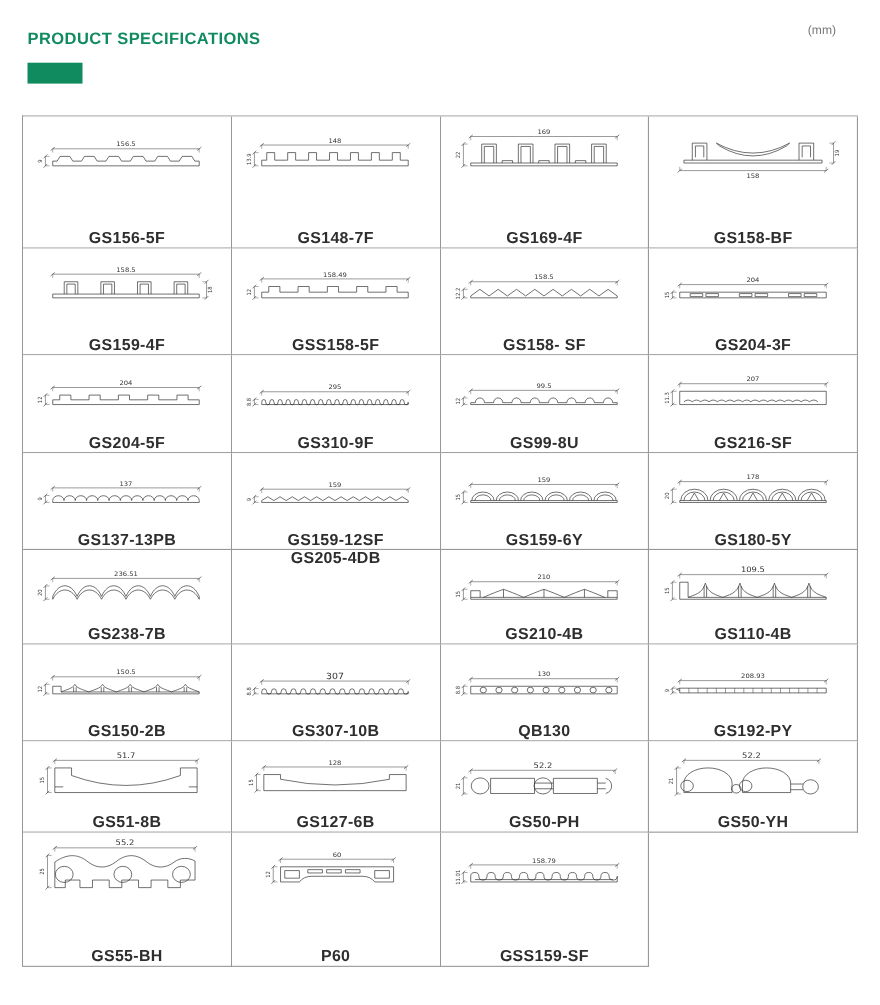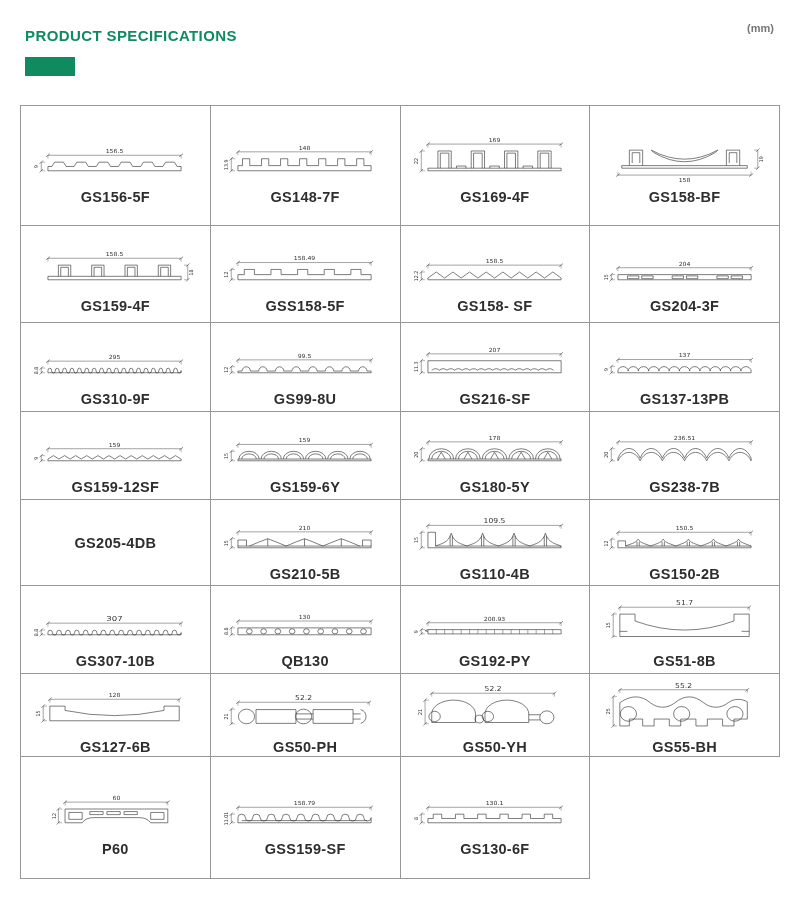--- a/index.html
+++ b/index.html
@@ -5,31 +5,31 @@
   html,body{margin:0;padding:0;}
   body{
     width:800px;height:914px;background:#ffffff;overflow:hidden;
     font-family:"Liberation Sans",sans-serif;
   }
   .header{position:relative;height:105px;text-align:right;}
   .title{
     position:absolute;left:25px;top:27px;
     font-size:15px;font-weight:bold;letter-spacing:.4px;color:#0f8b5f;
   }
-  .unit{position:absolute;right:26px;top:22px;font-size:11px;color:#777;font-weight:bold;}
+  .unit{position:absolute;right:40px;top:22px;font-size:11px;color:#777;}
   .swatch{position:absolute;left:25px;top:57px;width:50px;height:19px;background:#0f8b5f;}
   .grid{
     margin:0 20px;width:760px;box-sizing:border-box;
     display:grid;grid-template-columns:repeat(4,1fr);
     grid-template-rows:120px 97px 89px 88px 86px 88px 83px 122px;
     border-top:1px solid #979797;border-left:1px solid #979797;
   }
   .cell{
     border-right:1px solid #979797;border-bottom:1px solid #979797;
-    display:flex;flex-direction:column;align-items:center;justify-content:center;
+    display:flex;flex-direction:column;align-items:center;justify-content:space-between;
     gap:1px;overflow:hidden;background:#fff;
   }
   .drawing{line-height:0;}
   .drawing svg{display:block;}
   .code{
     font-size:14.5px;font-weight:bold;color:#2e2e2e;letter-spacing:.3px;
     white-space:pre;
   }
 </style>
 </head>
@@ -242,20 +242,41 @@
           <line x1="13.2" y1="48" x2="16.8" y2="44" stroke="#333" stroke-width="0.6"></line>
           <line x1="13.2" y1="54" x2="16.8" y2="50" stroke="#333" stroke-width="0.6"></line>
           <line x1="15" y1="46" x2="19" y2="46" stroke="#333" stroke-width="0.4"></line>
           <line x1="15" y1="52" x2="19" y2="52" stroke="#333" stroke-width="0.4"></line>
           <text x="12" y="49" font-size="5.5" text-anchor="middle" fill="#333" font-family="DejaVu Sans, sans-serif" transform="rotate(-90 12 49)">15</text>
         </svg>
       </div>
     <div class="code">GS204-3F</div>
   </div>
 
+  <div class="cell">
+    <div class="drawing">
+        <svg width="176" height="62" viewBox="0 0 185 72" preserveAspectRatio="none">
+          <path d="M22,52 H162 M22,47 H28.72 V42 H39.36 V47 H56.72 V42 H67.36 V47 H84.72 V42 H95.36 V47 H112.72 V42 H123.36 V47 H140.72 V42 H151.36 V47 H162" fill="none" stroke="#333" stroke-width="0.7"></path>
+          <path d="M22,47 V52 M162,47 V52" fill="none" stroke="#333" stroke-width="0.7"></path>
+          <line x1="22" y1="34" x2="162" y2="34" stroke="#333" stroke-width="0.5"></line>
+          <line x1="20" y1="35.8" x2="24" y2="32.2" stroke="#333" stroke-width="0.6"></line>
+          <line x1="160" y1="35.8" x2="164" y2="32.2" stroke="#333" stroke-width="0.6"></line>
+          <line x1="22" y1="34" x2="22" y2="38" stroke="#333" stroke-width="0.4"></line>
+          <line x1="162" y1="34" x2="162" y2="38" stroke="#333" stroke-width="0.4"></line>
+          <text x="92" y="31.5" font-size="6.5" text-anchor="middle" fill="#333" font-family="DejaVu Sans, sans-serif">204</text>
+          <line x1="15" y1="42" x2="15" y2="52" stroke="#333" stroke-width="0.5"></line>
+          <line x1="13.2" y1="44" x2="16.8" y2="40" stroke="#333" stroke-width="0.6"></line>
+          <line x1="13.2" y1="54" x2="16.8" y2="50" stroke="#333" stroke-width="0.6"></line>
+          <line x1="15" y1="42" x2="19" y2="42" stroke="#333" stroke-width="0.4"></line>
+          <line x1="15" y1="52" x2="19" y2="52" stroke="#333" stroke-width="0.4"></line>
+          <text x="12" y="47" font-size="5.5" text-anchor="middle" fill="#333" font-family="DejaVu Sans, sans-serif" transform="rotate(-90 12 47)">12</text>
+        </svg>
+      </div>
+    <div class="code">GS204-5F</div>
+  </div>
 
   <div class="cell">
     <div class="drawing">
         <svg width="176" height="62" viewBox="0 0 185 72" preserveAspectRatio="none">
           <path d="M22,49.5 a1.9444444444444444,2.8 0 0 1 3.888888888888889,0 a1.9444444444444444,2.8 0 0 0 3.888888888888889,0 a1.9444444444444444,2.8 0 0 1 3.888888888888889,0 a1.9444444444444444,2.8 0 0 0 3.888888888888889,0 a1.9444444444444444,2.8 0 0 1 3.888888888888889,0 a1.9444444444444444,2.8 0 0 0 3.888888888888889,0 a1.9444444444444444,2.8 0 0 1 3.888888888888889,0 a1.9444444444444444,2.8 0 0 0 3.888888888888889,0 a1.9444444444444444,2.8 0 0 1 3.888888888888889,0 a1.9444444444444444,2.8 0 0 0 3.888888888888889,0 a1.9444444444444444,2.8 0 0 1 3.888888888888889,0 a1.9444444444444444,2.8 0 0 0 3.888888888888889,0 a1.9444444444444444,2.8 0 0 1 3.888888888888889,0 a1.9444444444444444,2.8 0 0 0 3.888888888888889,0 a1.9444444444444444,2.8 0 0 1 3.888888888888889,0 a1.9444444444444444,2.8 0 0 0 3.888888888888889,0 a1.9444444444444444,2.8 0 0 1 3.888888888888889,0 a1.9444444444444444,2.8 0 0 0 3.888888888888889,0 a1.9444444444444444,2.8 0 0 1 3.888888888888889,0 a1.9444444444444444,2.8 0 0 0 3.888888888888889,0 a1.9444444444444444,2.8 0 0 1 3.888888888888889,0 a1.9444444444444444,2.8 0 0 0 3.888888888888889,0 a1.9444444444444444,2.8 0 0 1 3.888888888888889,0 a1.9444444444444444,2.8 0 0 0 3.888888888888889,0 a1.9444444444444444,2.8 0 0 1 3.888888888888889,0 a1.9444444444444444,2.8 0 0 0 3.888888888888889,0 a1.9444444444444444,2.8 0 0 1 3.888888888888889,0 a1.9444444444444444,2.8 0 0 0 3.888888888888889,0 a1.9444444444444444,2.8 0 0 1 3.888888888888889,0 a1.9444444444444444,2.8 0 0 0 3.888888888888889,0 a1.9444444444444444,2.8 0 0 1 3.888888888888889,0 a1.9444444444444444,2.8 0 0 0 3.888888888888889,0 a1.9444444444444444,2.8 0 0 1 3.888888888888889,0 a1.9444444444444444,2.8 0 0 0 3.888888888888889,0 a1.9444444444444444,2.8 0 0 1 3.888888888888889,0 a1.9444444444444444,2.8 0 0 0 3.888888888888889,0" fill="none" stroke="#333" stroke-width="0.7"></path>
           <path d="M22,52 H162" fill="none" stroke="#333" stroke-width="0.7"></path>
           <path d="M22,49.5 V52 M162,49.5 V52" fill="none" stroke="#333" stroke-width="0.7"></path>
           <line x1="22" y1="38.5" x2="162" y2="38.5" stroke="#333" stroke-width="0.5"></line>
           <line x1="20" y1="40.3" x2="24" y2="36.7" stroke="#333" stroke-width="0.6"></line>
           <line x1="160" y1="40.3" x2="164" y2="36.7" stroke="#333" stroke-width="0.6"></line>
@@ -482,21 +503,21 @@
           <line x1="162" y1="33.5" x2="162" y2="37.5" stroke="#333" stroke-width="0.4"></line>
           <text x="92" y="31" font-size="6.5" text-anchor="middle" fill="#333" font-family="DejaVu Sans, sans-serif">210</text>
           <line x1="15" y1="41.5" x2="15" y2="52" stroke="#333" stroke-width="0.5"></line>
           <line x1="13.2" y1="43.5" x2="16.8" y2="39.5" stroke="#333" stroke-width="0.6"></line>
           <line x1="13.2" y1="54" x2="16.8" y2="50" stroke="#333" stroke-width="0.6"></line>
           <line x1="15" y1="41.5" x2="19" y2="41.5" stroke="#333" stroke-width="0.4"></line>
           <line x1="15" y1="52" x2="19" y2="52" stroke="#333" stroke-width="0.4"></line>
           <text x="12" y="46.75" font-size="5.5" text-anchor="middle" fill="#333" font-family="DejaVu Sans, sans-serif" transform="rotate(-90 12 46.75)">15</text>
         </svg>
       </div>
-    <div class="code">GS210-5B</div>
+    <div class="code">GS210-4B</div>
   </div>
 
   <div class="cell">
     <div class="drawing">
         <svg width="176" height="62" viewBox="0 0 185 72" preserveAspectRatio="none">
           <path d="M30,50 H162 M22,52 H162 M162,50 V52" fill="none" stroke="#333" stroke-width="0.7"></path>
           <path d="M22,52 V34 H30 V50" fill="none" stroke="#333" stroke-width="0.7"></path>
           <path d="M30,50 C35,47.5 43.86,46.5 46.5,35 C49.14,46.5 58,47.5 63,50" fill="none" stroke="#333" stroke-width="0.7"></path>
           <path d="M45.3,38 V50 M47.7,38 V50" fill="none" stroke="#333" stroke-width="0.7"></path>
           <path d="M63,50 C68,47.5 76.86,46.5 79.5,35 C82.14,46.5 91,47.5 96,50" fill="none" stroke="#333" stroke-width="0.7"></path>
@@ -814,34 +835,13 @@
           <line x1="13.2" y1="44" x2="16.8" y2="40" stroke="#333" stroke-width="0.6"></line>
           <line x1="13.2" y1="54" x2="16.8" y2="50" stroke="#333" stroke-width="0.6"></line>
           <line x1="15" y1="42" x2="19" y2="42" stroke="#333" stroke-width="0.4"></line>
           <line x1="15" y1="52" x2="19" y2="52" stroke="#333" stroke-width="0.4"></line>
           <text x="12" y="47" font-size="5.5" text-anchor="middle" fill="#333" font-family="DejaVu Sans, sans-serif" transform="rotate(-90 12 47)">11.01</text>
         </svg>
       </div>
     <div class="code">GSS159-SF</div>
   </div>
 
-  <div class="cell">
-    <div class="drawing">
-        <svg width="176" height="62" viewBox="0 0 185 72" preserveAspectRatio="none">
-          <path d="M22,52 H162 M22,47 H27.6 V42 H36.46666666666667 V47 H50.93333333333333 V42 H59.8 V47 H74.26666666666665 V42 H83.13333333333333 V47 H97.6 V42 H106.46666666666667 V47 H120.93333333333332 V42 H129.79999999999998 V47 H144.26666666666665 V42 H153.13333333333333 V47 H162" fill="none" stroke="#333" stroke-width="0.7"></path>
-          <path d="M22,47 V52 M162,47 V52" fill="none" stroke="#333" stroke-width="0.7"></path>
-          <line x1="22" y1="34" x2="162" y2="34" stroke="#333" stroke-width="0.5"></line>
-          <line x1="20" y1="35.8" x2="24" y2="32.2" stroke="#333" stroke-width="0.6"></line>
-          <line x1="160" y1="35.8" x2="164" y2="32.2" stroke="#333" stroke-width="0.6"></line>
-          <line x1="22" y1="34" x2="22" y2="38" stroke="#333" stroke-width="0.4"></line>
-          <line x1="162" y1="34" x2="162" y2="38" stroke="#333" stroke-width="0.4"></line>
-          <text x="92" y="31.5" font-size="6.5" text-anchor="middle" fill="#333" font-family="DejaVu Sans, sans-serif">130.1</text>
-          <line x1="15" y1="42" x2="15" y2="52" stroke="#333" stroke-width="0.5"></line>
-          <line x1="13.2" y1="44" x2="16.8" y2="40" stroke="#333" stroke-width="0.6"></line>
-          <line x1="13.2" y1="54" x2="16.8" y2="50" stroke="#333" stroke-width="0.6"></line>
-          <line x1="15" y1="42" x2="19" y2="42" stroke="#333" stroke-width="0.4"></line>
-          <line x1="15" y1="52" x2="19" y2="52" stroke="#333" stroke-width="0.4"></line>
-          <text x="12" y="47" font-size="5.5" text-anchor="middle" fill="#333" font-family="DejaVu Sans, sans-serif" transform="rotate(-90 12 47)">8</text>
-        </svg>
-      </div>
-    <div class="code">GS130-6F</div>
-  </div>
 </div>
 
 </body></html>

